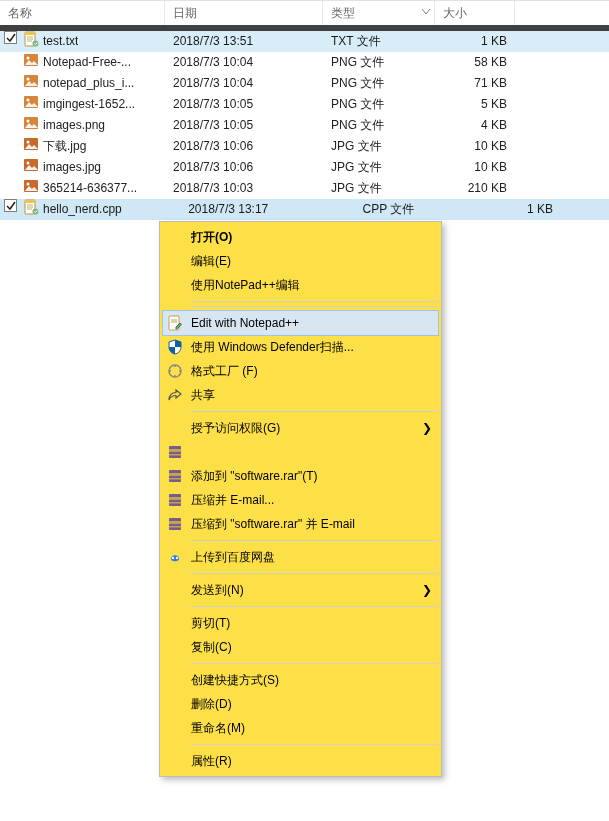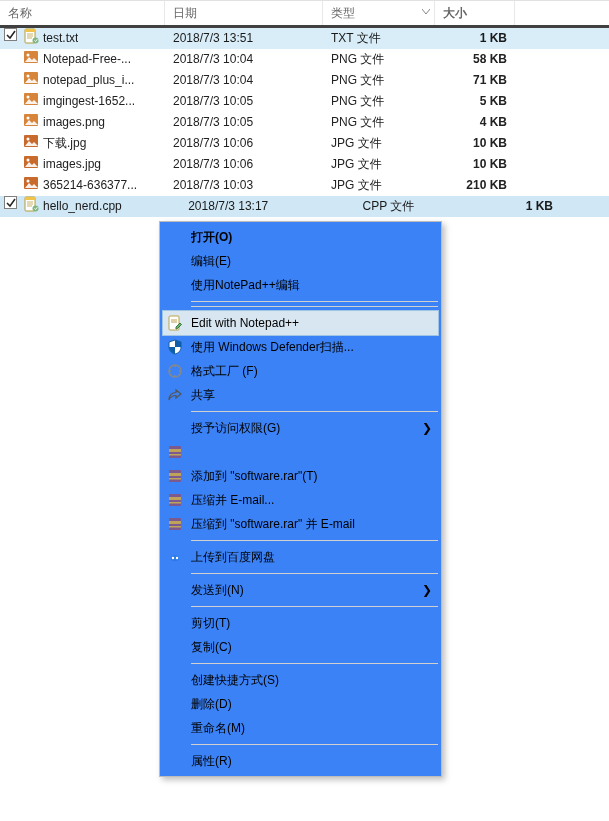--- a/index.html
+++ b/index.html
@@ -15,30 +15,30 @@
     user-select: none;
   }
   .grid {
     position: relative;
     border-top: 1px solid #e1e1e1;
   }
   
   .col-name { width: 165px; }
   .col-date { width: 158px; }
   .col-type { width: 112px; }
-  .col-size { width: 80px; text-align: right; font-weight: bold; }
+  .col-size { width: 80px; text-align: right; }
   .col-tags { flex: 1; margin-top: 48px; }
 
   .header {
     display: flex;
     height: 24px;
     line-height: 24px;
     color: #666;
     background: #fff;
-    border-bottom: 3px solid #404040;
+    border-bottom: 6px solid #404040;
   }
   .header .hcol {
     border-right: 1px solid #e8e8e8;
     padding: 0 8px;
     box-sizing: border-box;
     position: relative;
     overflow: hidden;
     white-space: nowrap;
   }
   .hcol.col-size { text-align: left; }
@@ -81,21 +81,21 @@
     flex: 0 0 16px;
   }
   .filename { overflow: hidden; text-overflow: ellipsis; }
 
   
   .ctx {
     position: absolute;
     left: 159px;
     top: 220px;
     width: 279px;
-    background: #3b82f6;
+    background: #fde047;
     border: 1px solid #bcbcbc;
     box-shadow: 3px 3px 6px rgba(0,0,0,0.25);
     padding: 3px 1px;
     font-size: 12px;
     color: #000;
   }
   .ctx .mi {
     display: flex;
     align-items: center;
     height: 24px;

